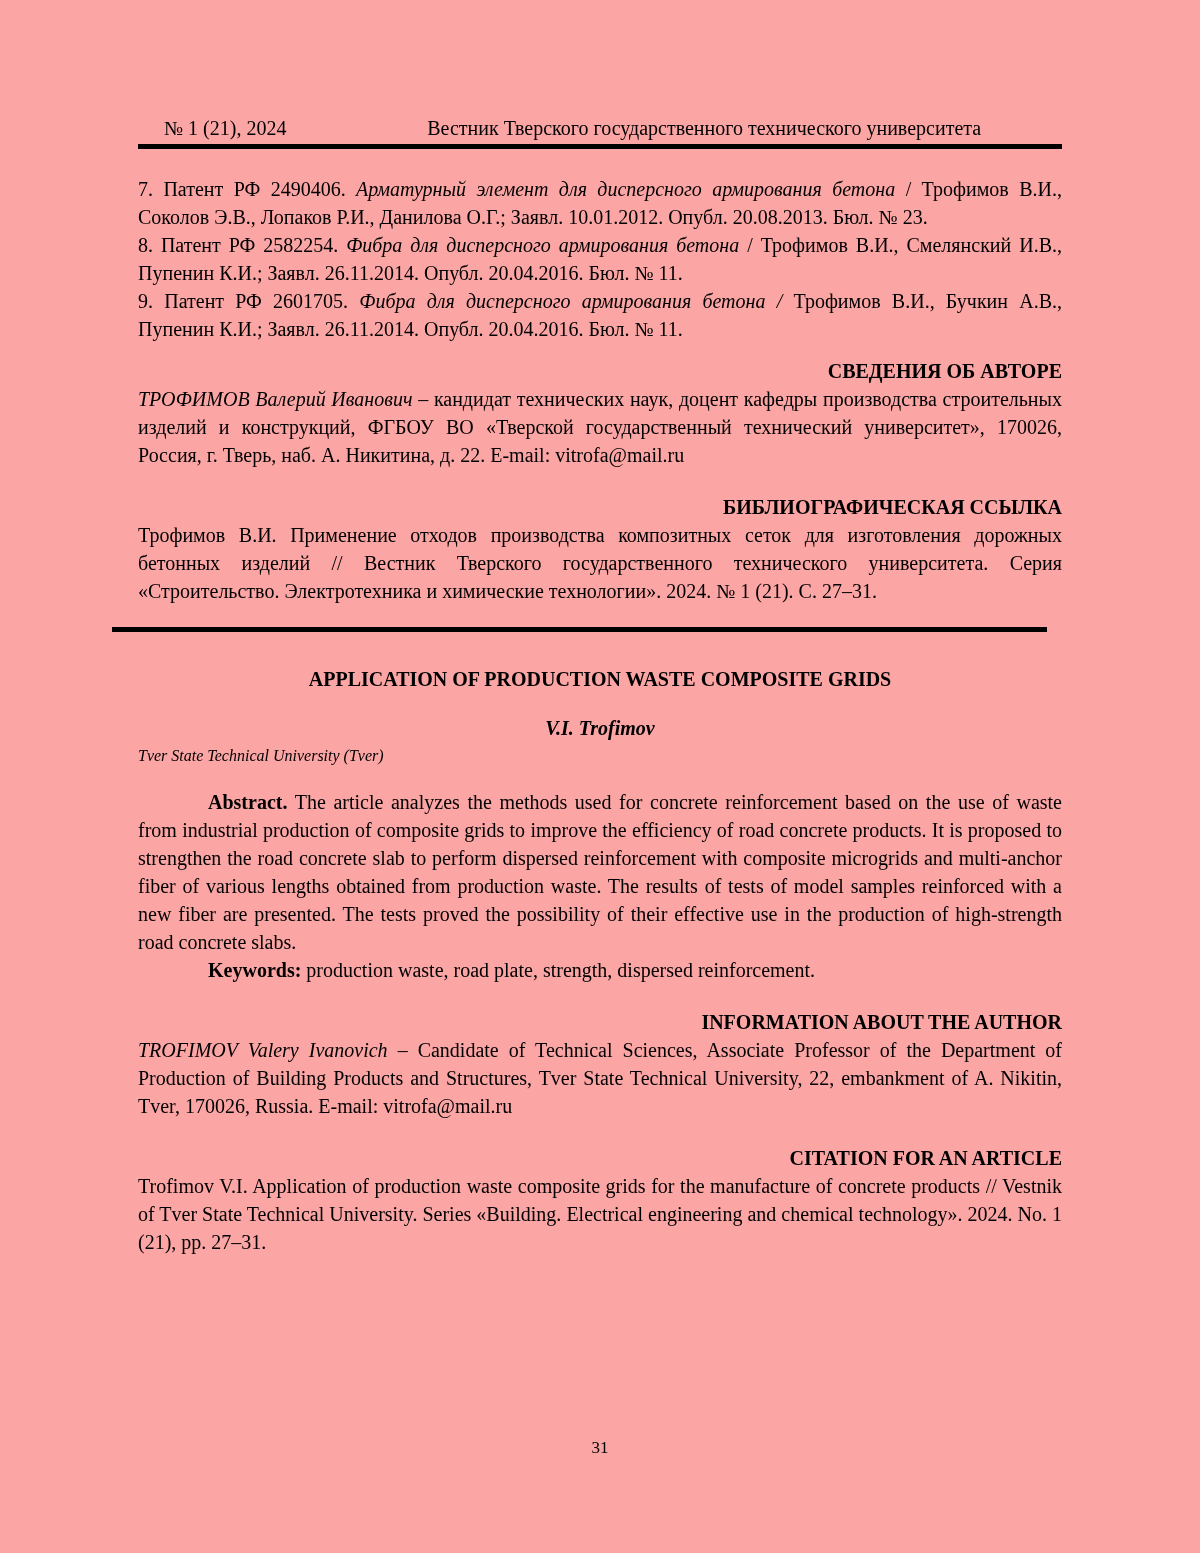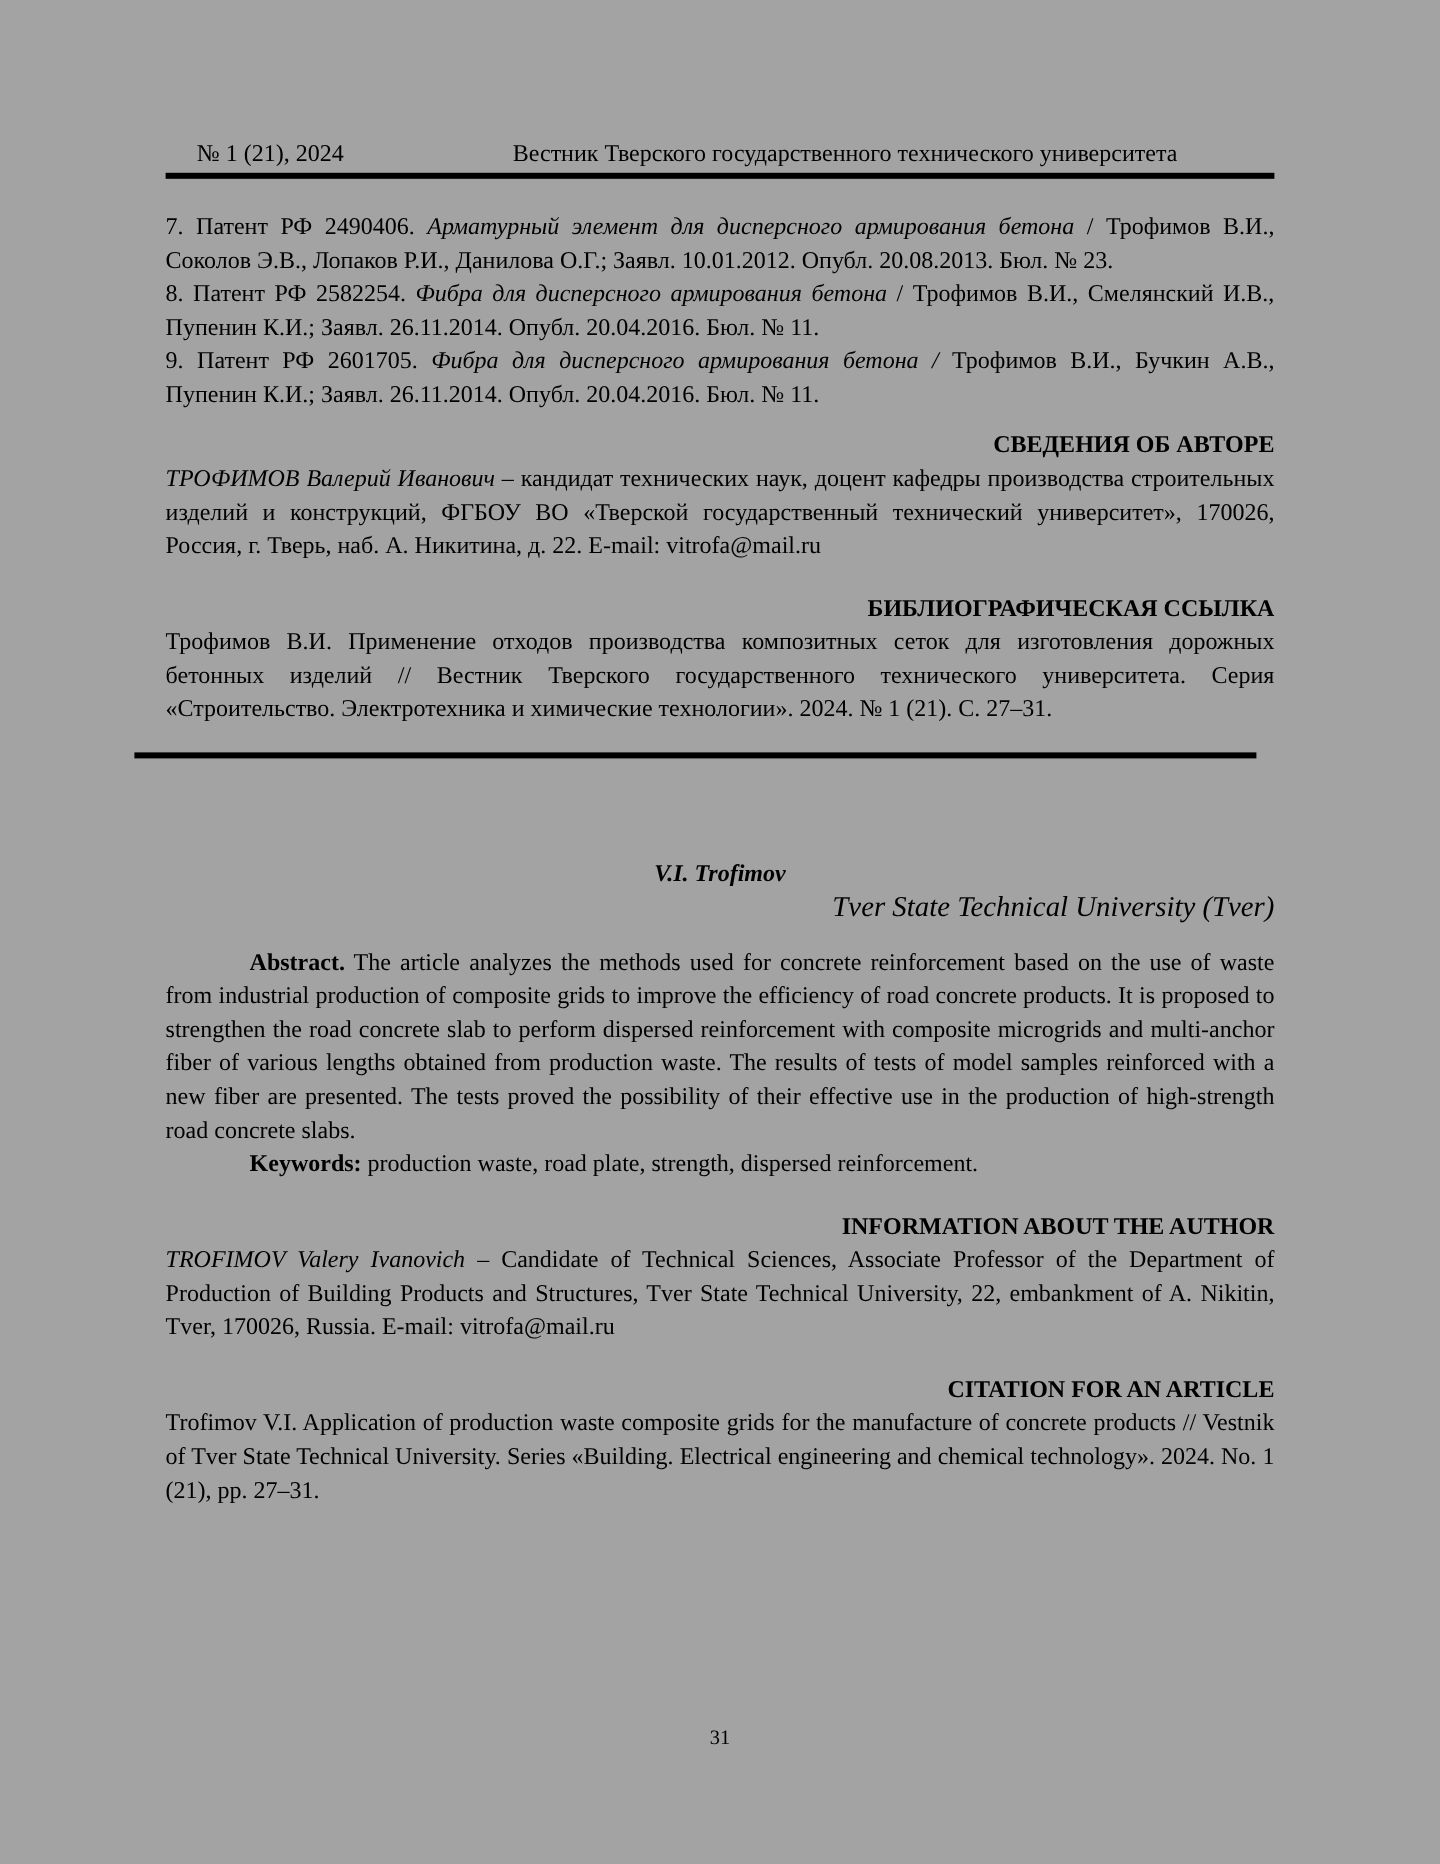--- a/index.html
+++ b/index.html
@@ -1,20 +1,20 @@
 <!DOCTYPE html>
 <html><head>
 <meta charset="utf-8">
 <style>
   html, body { margin: 0; padding: 0; background: #e8e8e8; }
   .page {
     width: 1200px;
     height: 1553px;
     margin: 0 auto;
-    background: #a3a3a3;
+    background: #fca5a5;
     color: #000000;
     font-family: "Liberation Serif", "DejaVu Serif", serif;
     position: relative;
     overflow: hidden;
   }
   .content { padding: 70px 138px 0 138px; }
 
   
   .header-row1 {
     display: flex;
@@ -72,24 +72,24 @@
   }
   .en-author {
     font-size: 20px;
     line-height: 28px;
     font-weight: bold;
     font-style: italic;
     text-align: center;
     margin: 20px 0 0 0;
   }
   .en-affil {
-    font-size: 24px;
+    font-size: 16px;
     line-height: 28px;
     font-style: italic;
-    text-align: right;
+    text-align: left;
     margin: 0;
   }
   .abstract-para { margin-top: 18px; text-indent: 70px; }
   .keywords-para { text-indent: 70px; }
 
   .page-footer {
     position: absolute;
     top: 1438px;
     left: 0;
     width: 100%;
@@ -120,21 +120,21 @@
 
     <h2 class="sec-heading mt-sved">СВЕДЕНИЯ ОБ АВТОРЕ</h2>
     <p class="para"><i>ТРОФИМОВ Валерий Иванович</i><span> – кандидат технических наук, доцент кафедры производства строительных изделий и конструкций, ФГБОУ ВО «Тверской государственный технический университет», 170026, Россия, г. Тверь, наб. А. Никитина, д. 22. E-mail: vitrofa@mail.ru</span></p>
 
     <h2 class="sec-heading mt-bib">БИБЛИОГРАФИЧЕСКАЯ ССЫЛКА</h2>
     <p class="para">Трофимов В.И. Применение отходов производства композитных сеток для изготовления дорожных бетонных изделий // Вестник Тверского государственного технического университета. Серия «Строительство. Электротехника и химические технологии». 2024. № 1 (21). С. 27–31.</p>
 
     <div class="divider"></div>
 
     <h1 class="en-title">
-      <br>
+      <span>APPLICATION OF PRODUCTION WASTE COMPOSITE GRIDS</span><br>
     </h1>
     <p class="en-author">V.I. Trofimov</p>
     <p class="en-affil">Tver State Technical University (Tver)</p>
 
     <p class="para abstract-para"><b>Abstract.</b><span> The article analyzes the methods used for concrete reinforcement based on the use of waste from industrial production of composite grids to improve the efficiency of road concrete products. It is proposed to strengthen the road concrete slab to perform dispersed reinforcement with composite microgrids and multi-anchor fiber of various lengths obtained from production waste. The results of tests of model samples reinforced with a new fiber are presented. The tests proved the possibility of their effective use in the production of high-strength road concrete slabs.</span></p>
     <p class="para keywords-para"><b>Keywords:</b><span> production waste, road plate, strength, dispersed reinforcement.</span></p>
 
     <h2 class="sec-heading mt-info">INFORMATION ABOUT THE AUTHOR</h2>
     <p class="para"><i>TROFIMOV Valery Ivanovich</i><span> – Candidate of Technical Sciences, Associate Professor of the Department of Production of Building Products and Structures, Tver State Technical University, 22, embankment of A. Nikitin, Tver, 170026, Russia. E-mail: vitrofa@mail.ru</span></p>
 

